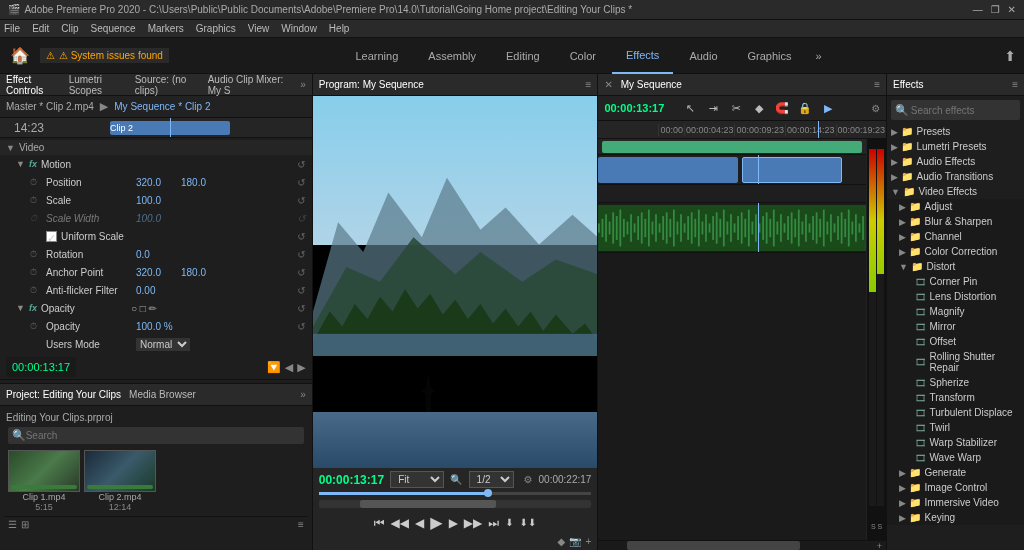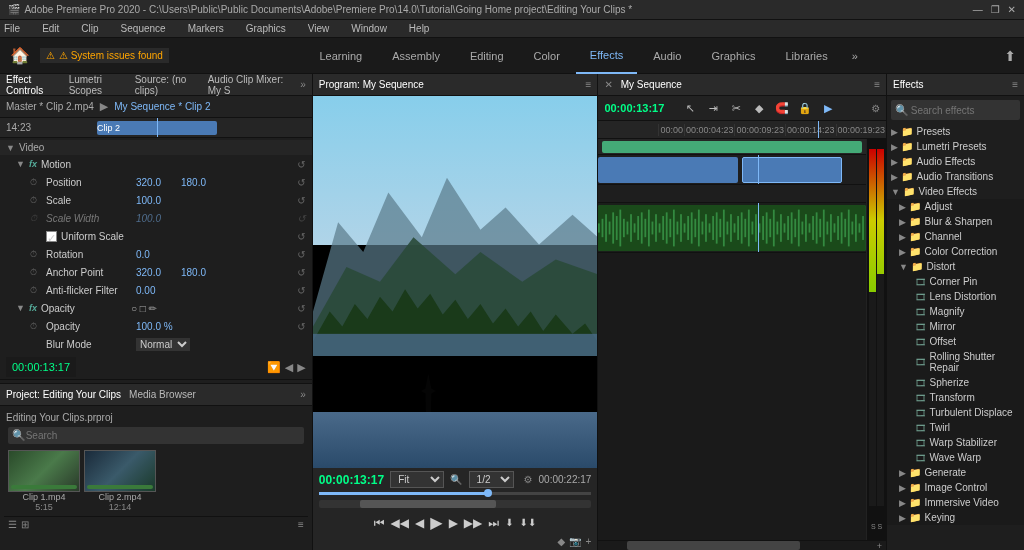--- a/index.html
+++ b/index.html
@@ -5,21 +5,21 @@
     * { box-sizing: border-box; margin: 0; padding: 0; }
     body { background: #1a1a1a; color: #ccc; font-family: Arial, sans-serif; font-size: 11px; width: 1024px; height: 550px; overflow: hidden; }
     
     
     #title-bar { background: #2a2a2a; height: 20px; display: flex; align-items: center; justify-content: space-between; padding: 0 8px; border-bottom: 1px solid #111; }
     #title-bar .title { font-size: 10px; color: #aaa; display: flex; align-items: center; gap: 4px; }
     #title-bar .window-controls { display: flex; gap: 8px; }
     #title-bar .win-btn { color: #aaa; font-size: 10px; cursor: pointer; }
     
     
-    #menu-bar { background: #2a2a2a; height: 18px; display: flex; align-items: center; padding: 0 4px; border-bottom: 1px solid #111; gap: 22px; }
+    #menu-bar { background: #2a2a2a; height: 18px; display: flex; align-items: center; padding: 0 4px; border-bottom: 1px solid #111; gap: 12px; }
     #menu-bar span { font-size: 10px; color: #bbb; cursor: pointer; }
     
     
     #nav-tabs { background: #1a1a1a; height: 36px; display: flex; align-items: center; border-bottom: 1px solid #111; position: relative; }
     #nav-tabs .home-icon { padding: 0 10px; font-size: 16px; color: #aaa; }
     #nav-tabs .alert { color: orange; font-size: 10px; margin-right: 6px; background: #2a2a2a; padding: 2px 6px; display: flex; align-items: center; gap: 4px; }
     #nav-tabs .tabs { display: flex; align-items: center; gap: 2px; flex: 1; justify-content: center; }
     #nav-tabs .tab { padding: 4px 14px; font-size: 11px; color: #aaa; cursor: pointer; height: 36px; display: flex; align-items: center; }
     #nav-tabs .tab.active { color: #7eb8f7; border-bottom: 2px solid #7eb8f7; }
     #nav-tabs .tab-more { color: #aaa; padding: 0 8px; }
@@ -35,21 +35,21 @@
     #effect-controls { height: 310px; background: #1e1e1e; border-bottom: 1px solid #111; display: flex; flex-direction: column; }
     .panel-header { background: #2a2a2a; height: 22px; display: flex; align-items: center; padding: 0 6px; gap: 8px; border-bottom: 1px solid #111; }
     .panel-tab { font-size: 10px; color: #bbb; cursor: pointer; }
     .panel-tab.active { color: #fff; }
     .panel-more { margin-left: auto; color: #888; font-size: 10px; }
     
     .clip-header { background: #222; height: 22px; display: flex; align-items: center; padding: 0 6px; gap: 6px; border-bottom: 1px solid #111; }
     .clip-header .arrow { color: #888; }
     
     .timeline-header { display: flex; align-items: center; height: 20px; background: #252525; border-bottom: 1px solid #111; position: relative; }
-    .timeline-time { font-size: 10px; color: #aaa; padding: 0 6px; }
+    .timeline-time { font-size: 12px; color: #aaa; padding: 0 6px; margin-left: 8px; }
     .timeline-bar { flex: 1; position: relative; height: 100%; }
     .timeline-clip { background: #4a7ab5; height: 14px; position: absolute; top: 3px; left: 60px; width: 120px; border-radius: 2px; }
     .timeline-playhead { position: absolute; top: 0; left: 120px; width: 1px; height: 100%; background: #7eb8f7; }
     
     .effect-section { padding: 2px 0; }
     .effect-category { display: flex; align-items: center; padding: 2px 6px; background: #252525; }
     .effect-category .label { font-size: 10px; color: #aaa; font-weight: normal; }
     
     .effect-row { display: flex; align-items: center; padding: 1px 6px 1px 16px; height: 18px; }
     .effect-row.sub { padding-left: 30px; }
@@ -182,21 +182,20 @@
     <span style="color:orange;font-size:10px;">⚠ System issues found</span>
   </div>
   <div class="tabs">
     <div class="tab">Learning</div>
     <div class="tab">Assembly</div>
     <div class="tab">Editing</div>
     <div class="tab">Color</div>
     <div class="tab active">Effects</div>
     <div class="tab">Audio</div>
     <div class="tab">Graphics</div>
-    <div class="tab">Libraries</div>
     <div class="tab-more">»</div>
   </div>
   <div class="nav-right" style="color:#aaa;font-size:14px;">⬆</div>
 </div>
 
 <div id="main">
 
   <div id="left-panel">
 
     <div id="effect-controls">
@@ -298,21 +297,21 @@
 
         <div class="effect-row sub">
           <span style="color:#666;font-size:9px;margin-right:4px;width:12px;">⏱</span>
           <span class="prop-name">Opacity</span>
           <span class="prop-value">100.0 %</span>
           <span class="reset-icon">↺</span>
         </div>
 
         <div class="effect-row sub">
           <span style="width:16px;"></span>
-          <span class="prop-name">Blur Mode</span>
+          <span class="prop-name">Users Mode</span>
           <select style="background:#333;border:none;color:#ccc;font-size:10px;">
             <option>Normal</option>
             <option>Multiply</option>
             <option>Screen</option>
           </select>
         </div>
       </div>
 
       <div class="filter-row">
         <span class="time-display">00:00:13:17</span>

